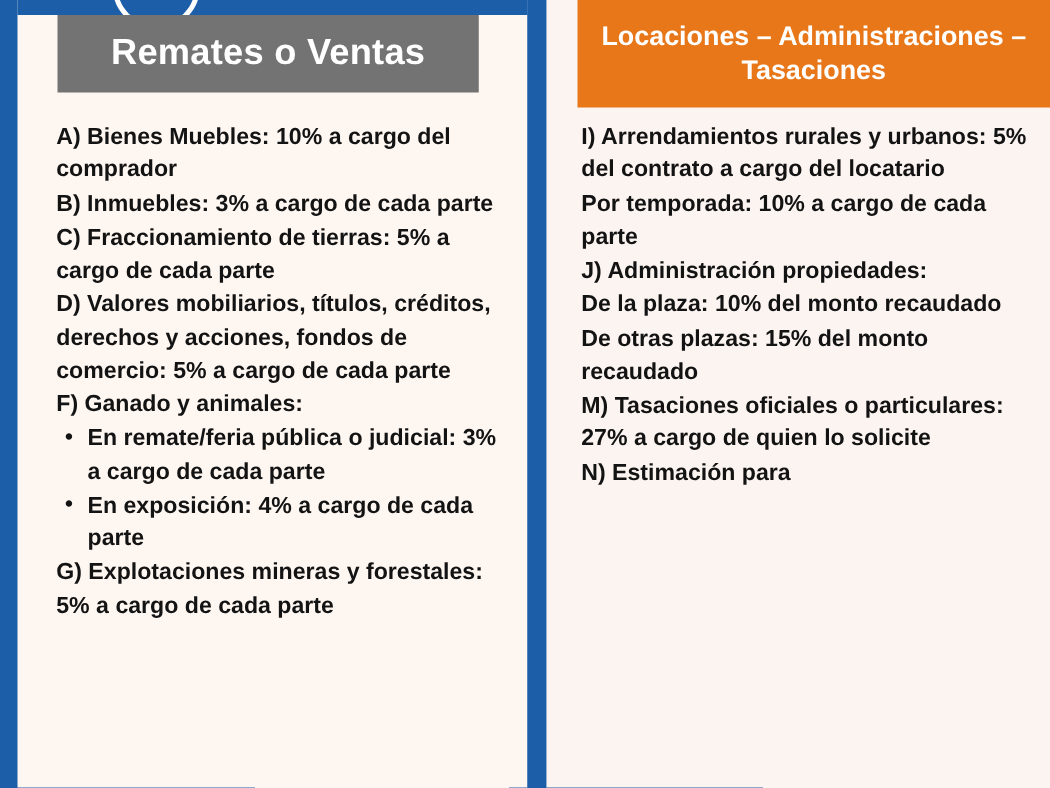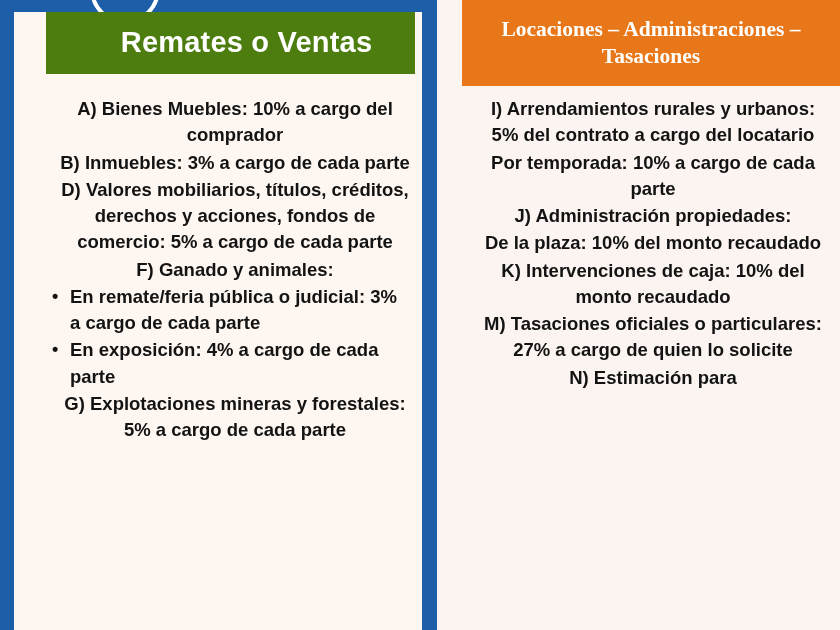--- a/index.html
+++ b/index.html
@@ -51,25 +51,24 @@
     width: 408px;
     height: 12px;
     background: #1c5fa8;
   }
   .header-left {
     position: absolute;
     left: 46px;
     top: 12px;
     width: 337px;
     height: 62px;
-    background: #4d7c0f;
+    background: #737373;
     display: flex;
     align-items: center;
     justify-content: center;
-    padding-left: 32px;
   }
   .header-left .htitle {
     color: #ffffff;
     font-size: 29px;
     font-weight: bold;
     letter-spacing: 0.2px;
     text-align: center;
     line-height: 1.1;
   }
   .header-right {
@@ -77,21 +76,20 @@
     left: 462px;
     top: 0;
     width: 378px;
     height: 86px;
     background: #e8771a;
     display: flex;
     align-items: center;
     justify-content: center;
     padding: 0 6px;
     box-sizing: border-box;
-    font-family: Liberation Serif, serif;
   }
   .header-right .htitle {
     color: #ffffff;
     font-size: 21.5px;
     font-weight: bold;
     text-align: center;
     line-height: 1.25;
   }
   
   .logo-circle {
@@ -118,22 +116,21 @@
     position: absolute;
     left: 462px;
     top: 96px;
     width: 366px;
     color: #131313;
     font-size: 18.5px;
     font-weight: bold;
     line-height: 1.42;
   }
   .item {
-    margin: 0 0 1px 16px;
-    text-align: center;
+    margin: 0 0 1px 3px;
   }
   .subitem {
     position: relative;
     margin: 0 0 1px 0;
     padding-left: 28px;
   }
   .subitem .bullet {
     position: absolute;
     left: 10px;
     top: 0;
@@ -165,36 +162,37 @@
     <div class="htitle">Remates o Ventas</div>
   </div>
 
   <div class="header-right">
     <div class="htitle">Locaciones – Administraciones – Tasaciones</div>
   </div>
 
   <div class="content-left">
     <div class="item">A) Bienes Muebles: 10% a cargo del comprador</div>
     <div class="item">B) Inmuebles: 3% a cargo de cada parte</div>
+    <div class="item">C) Fraccionamiento de tierras: 5% a cargo de cada parte</div>
     <div class="item">D) Valores mobiliarios, títulos, créditos, derechos y acciones, fondos de comercio: 5% a cargo de cada parte</div>
     <div class="item">F) Ganado y animales:</div>
     <div class="subitem">
       <span class="bullet">•</span>
       <span>En remate/feria pública o judicial: 3% a cargo de cada parte</span>
     </div>
     <div class="subitem">
       <span class="bullet">•</span>
       <span>En exposición: 4% a cargo de cada parte</span>
     </div>
     <div class="item">G) Explotaciones mineras y forestales: 5% a cargo de cada parte</div>
   </div>
 
   <div class="content-right">
     <div class="item">I) Arrendamientos rurales y urbanos: 5% del contrato a cargo del locatario</div>
     <div class="item">Por temporada: 10% a cargo de cada parte</div>
     <div class="item"> J) Administración propiedades:</div>
     <div class="item">De la plaza: 10% del monto recaudado</div>
-    <div class="item"> K) Intervenciones de caja: 10% del monto recaudado</div>
+    <div class="item">De otras plazas: 15% del monto recaudado</div>
     <div class="item"> M) Tasaciones oficiales o particulares: 27% a cargo de quien lo solicite</div>
     <div class="item"> N) Estimación para</div>
   </div>
 
 </div>
 
 </body></html>

